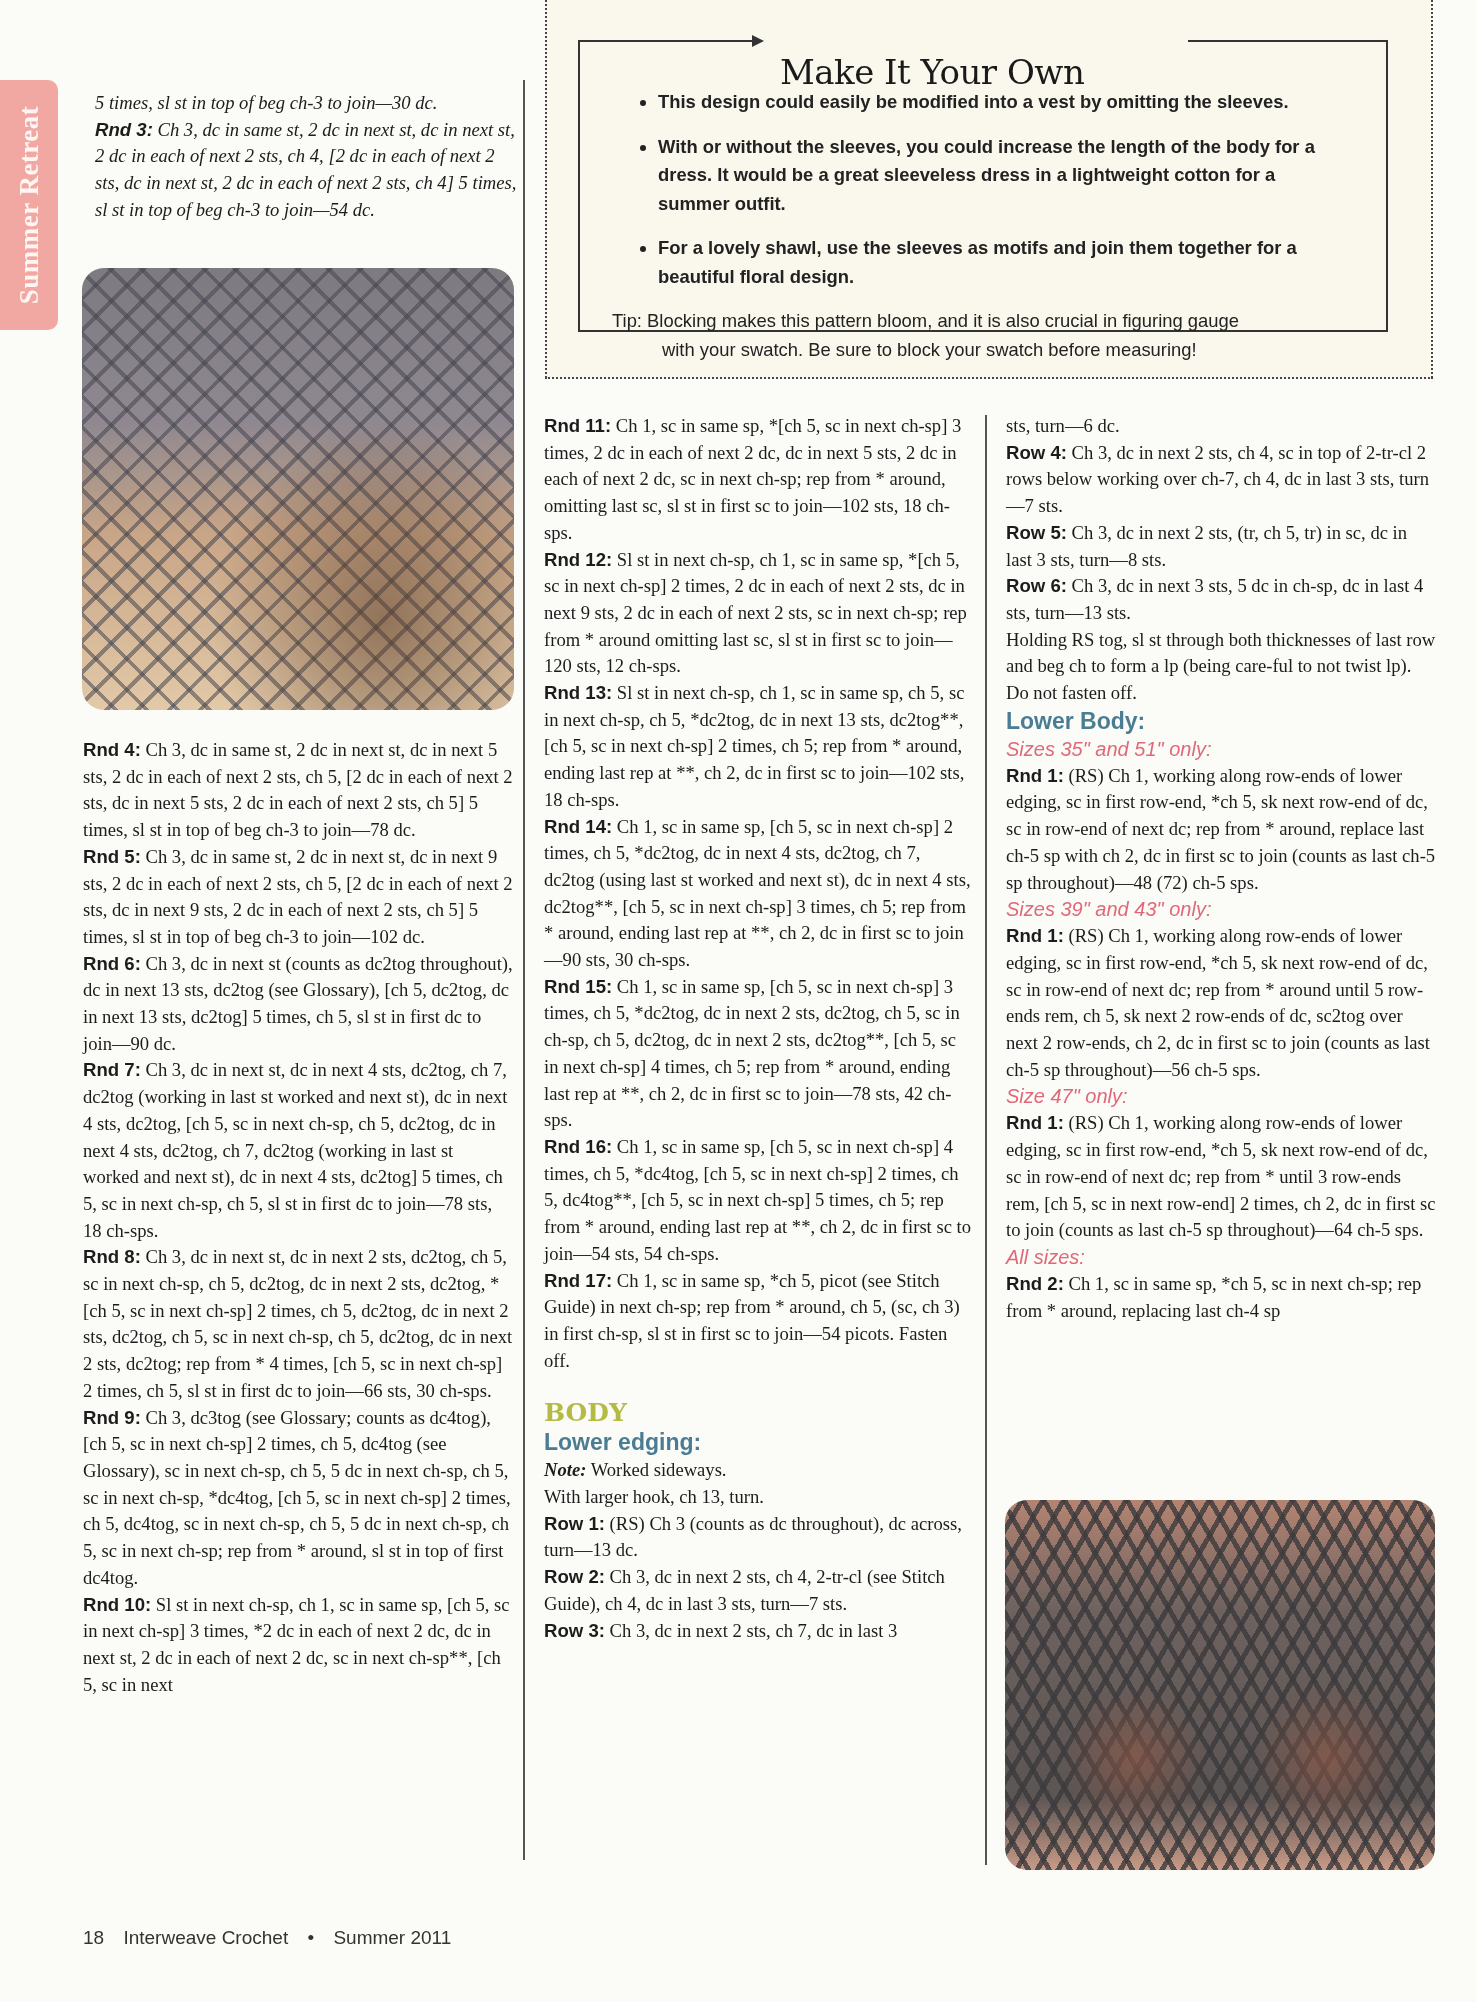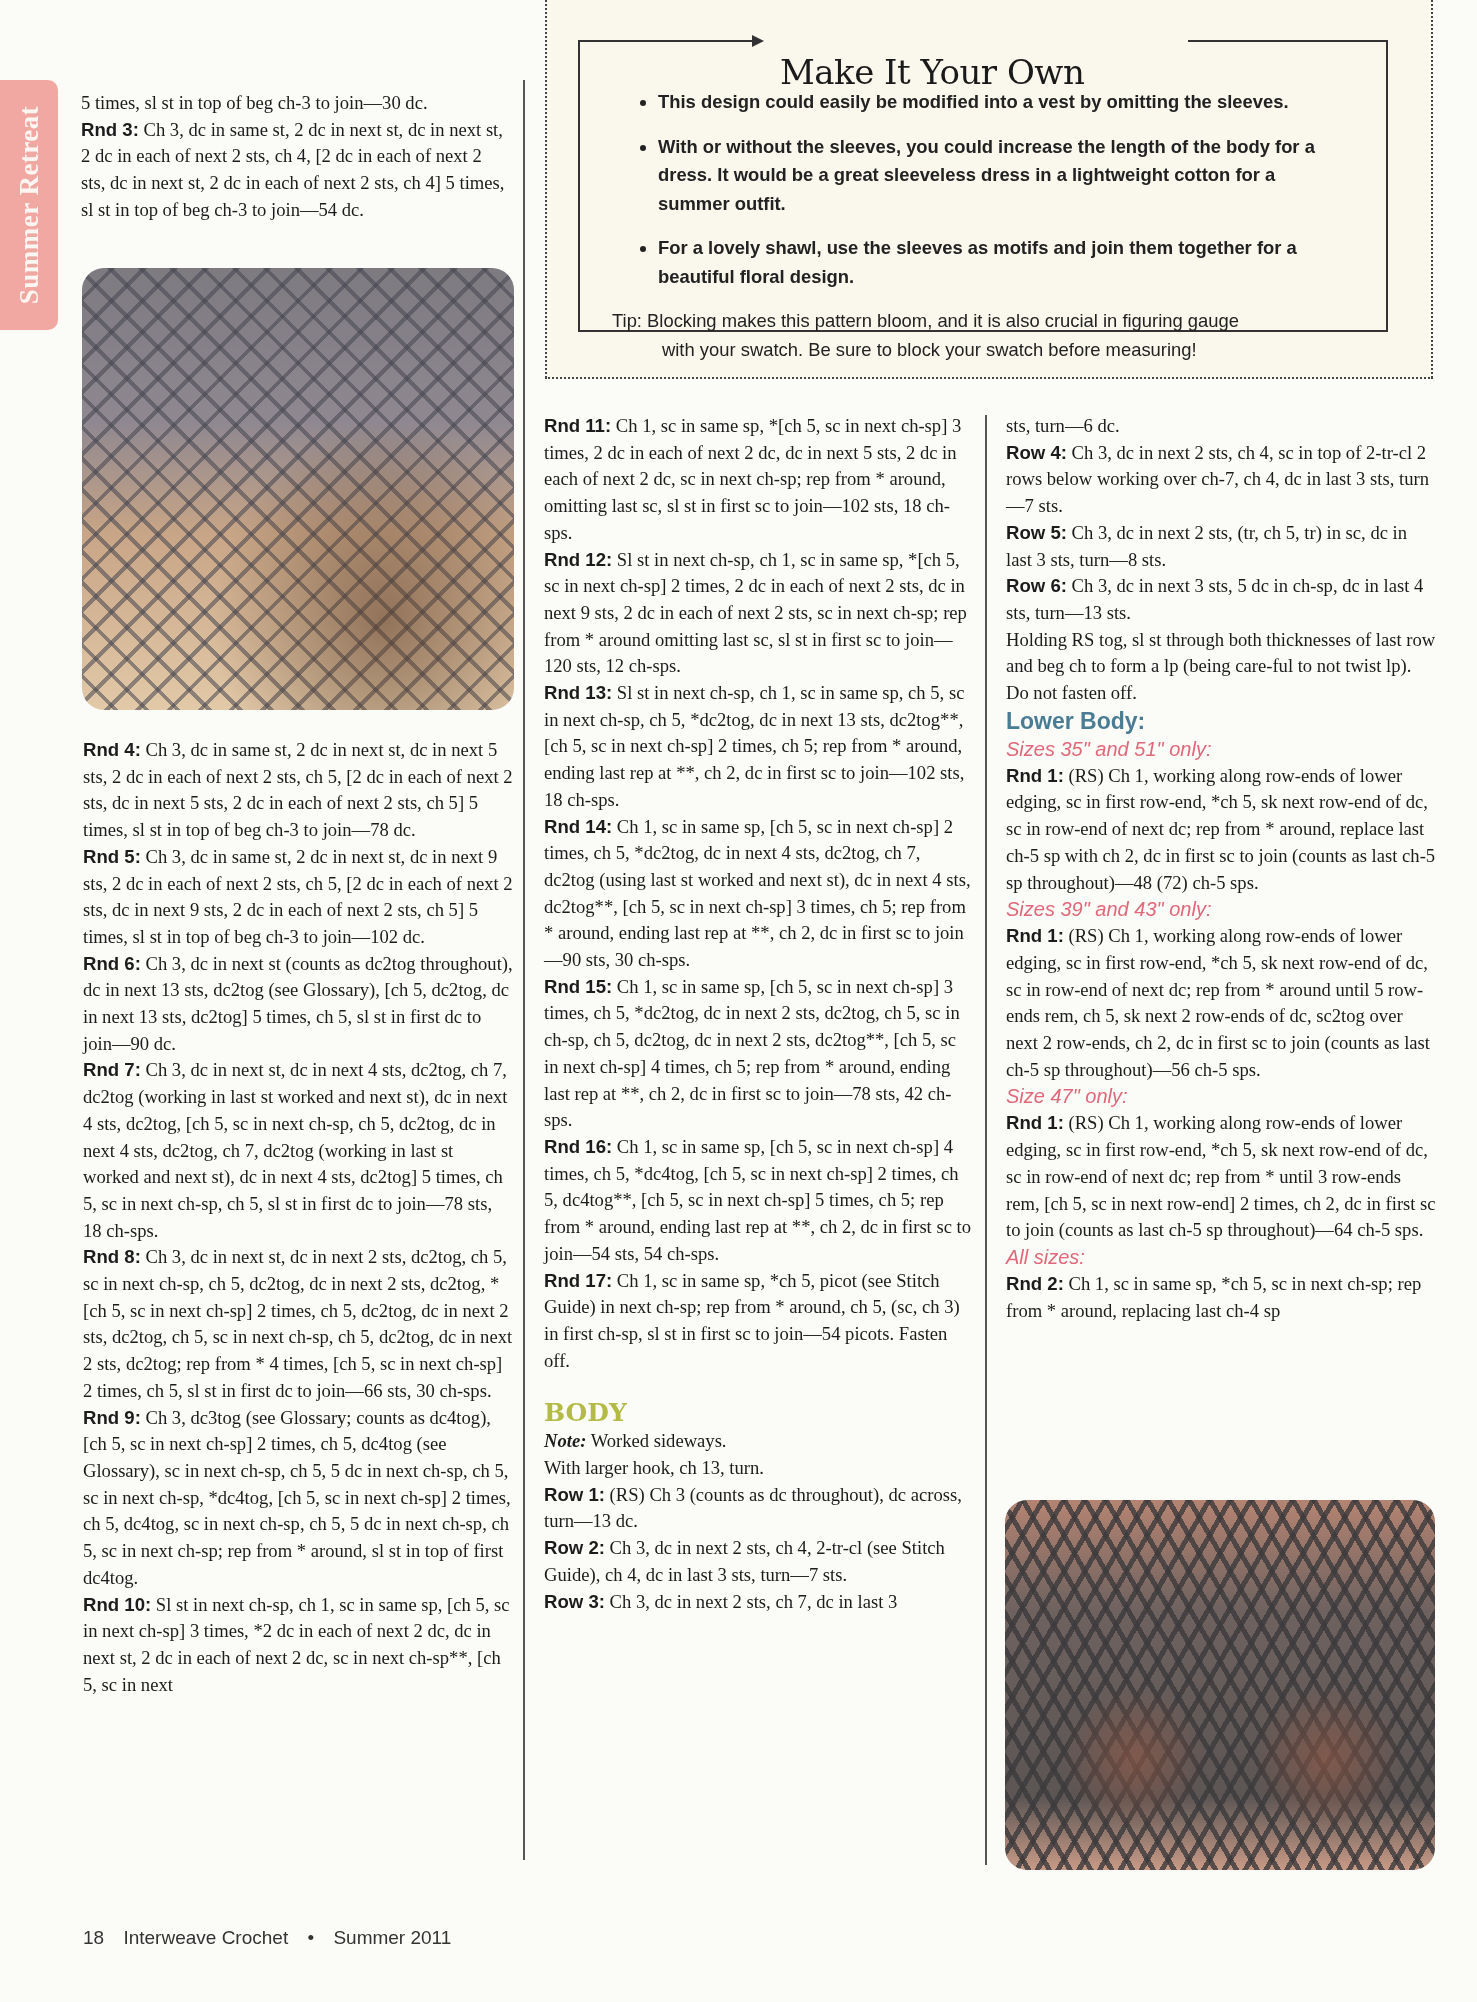--- a/index.html
+++ b/index.html
@@ -5,21 +5,21 @@
   html, body { margin:0; padding:0; }
   body { width:1477px; height:2002px; background:#fbfbf8; position:relative; overflow:hidden;
          font-family:"Liberation Serif", "DejaVu Serif", serif; color:#1c1c1c; }
   .side-tab { position:absolute; left:0; top:80px; width:58px; height:250px; background:#f2a8a2;
               border-radius:0 10px 10px 0; }
   .side-tab span { position:absolute; left:50%; top:50%; transform:translate(-50%,-50%) rotate(-90deg);
               white-space:nowrap; color:#fff5f2; font-size:27px; font-weight:bold; letter-spacing:0.5px; }
   .col { position:absolute; font-size:18.6px; line-height:26.7px; }
   .col p { margin:0; }
   .lbl { font-family:"Liberation Sans", "DejaVu Sans", sans-serif; font-weight:bold; }
-  #col1 { left:81px; top:90px; width:425px; }
+  #col1 { left:95px; top:90px; width:425px;font-style:italic; }
   #col1b { left:83px; top:737px; width:430px; }
   #col2 { left:544px; top:413px; width:428px; }
   #col3 { left:1006px; top:413px; width:430px; }
   .vline { position:absolute; width:2px; background:#555; }
   .dots-v { position:absolute; width:0; border-left:2px dotted #444; }
   .dots-h { position:absolute; height:0; border-top:2px dotted #444; }
   .sidebar-box { position:absolute; left:545px; top:0; width:886px; height:378px; background:#faf8ec; }
   .moyo-frame { position:absolute; left:578px; top:40px; width:806px; height:290px; border:2px solid #333; border-top:none; }
   .moyo-topline-l { position:absolute; left:578px; top:40px; width:175px; height:2px; background:#333; }
   .moyo-arrow { position:absolute; left:752px; top:35px; width:0; height:0; border-left:12px solid #333;
@@ -104,20 +104,21 @@
 <div class="col" id="col2">
   <p><span class="lbl">Rnd 11:</span><span> Ch 1, sc in same sp, *[ch 5, sc in next ch-sp] 3 times, 2 dc in each of next 2 dc, dc in next 5 sts, 2 dc in each of next 2 dc, sc in next ch-sp; rep from * around, omitting last sc, sl st in first sc to join—102 sts, 18 ch-sps.</span></p>
   <p><span class="lbl">Rnd 12:</span><span> Sl st in next ch-sp, ch 1, sc in same sp, *[ch 5, sc in next ch-sp] 2 times, 2 dc in each of next 2 sts, dc in next 9 sts, 2 dc in each of next 2 sts, sc in next ch-sp; rep from * around omitting last sc, sl st in first sc to join—120 sts, 12 ch-sps.</span></p>
   <p><span class="lbl">Rnd 13:</span><span> Sl st in next ch-sp, ch 1, sc in same sp, ch 5, sc in next ch-sp, ch 5, *dc2tog, dc in next 13 sts, dc2tog**, [ch 5, sc in next ch-sp] 2 times, ch 5; rep from * around, ending last rep at **, ch 2, dc in first sc to join—102 sts, 18 ch-sps.</span></p>
   <p><span class="lbl">Rnd 14:</span><span> Ch 1, sc in same sp, [ch 5, sc in next ch-sp] 2 times, ch 5, *dc2tog, dc in next 4 sts, dc2tog, ch 7, dc2tog (using last st worked and next st), dc in next 4 sts, dc2tog**, [ch 5, sc in next ch-sp] 3 times, ch 5; rep from * around, ending last rep at **, ch 2, dc in first sc to join—90 sts, 30 ch-sps.</span></p>
   <p><span class="lbl">Rnd 15:</span><span> Ch 1, sc in same sp, [ch 5, sc in next ch-sp] 3 times, ch 5, *dc2tog, dc in next 2 sts, dc2tog, ch 5, sc in ch-sp, ch 5, dc2tog, dc in next 2 sts, dc2tog**, [ch 5, sc in next ch-sp] 4 times, ch 5; rep from * around, ending last rep at **, ch 2, dc in first sc to join—78 sts, 42 ch-sps.</span></p>
   <p><span class="lbl">Rnd 16:</span><span> Ch 1, sc in same sp, [ch 5, sc in next ch-sp] 4 times, ch 5, *dc4tog, [ch 5, sc in next ch-sp] 2 times, ch 5, dc4tog**, [ch 5, sc in next ch-sp] 5 times, ch 5; rep from * around, ending last rep at **, ch 2, dc in first sc to join—54 sts, 54 ch-sps.</span></p>
   <p><span class="lbl">Rnd 17:</span><span> Ch 1, sc in same sp, *ch 5, picot (see Stitch Guide) in next ch-sp; rep from * around, ch 5, (sc, ch 3) in first ch-sp, sl st in first sc to join—54 picots. Fasten off.</span></p>
 
   <p class="h-body">BODY</p>
+  <p class="h-sub">Lower edging:</p>
   <p><b><i>Note:</i></b><span> Worked sideways.</span></p>
   <p>With larger hook, ch 13, turn.</p>
   <p><span class="lbl">Row 1:</span><span> (RS) Ch 3 (counts as dc throughout), dc across, turn—13 dc.</span></p>
   <p><span class="lbl">Row 2:</span><span> Ch 3, dc in next 2 sts, ch 4, 2-tr-cl (see Stitch Guide), ch 4, dc in last 3 sts, turn—7 sts.</span></p>
   <p><span class="lbl">Row 3:</span><span> Ch 3, dc in next 2 sts, ch 7, dc in last 3</span></p>
 </div>
 
 <div class="col" id="col3">
   <p><span class="lbl"></span><span>sts, turn—6 dc.</span></p>
   <p><span class="lbl">Row 4:</span><span> Ch 3, dc in next 2 sts, ch 4, sc in top of 2-tr-cl 2 rows below working over ch-7, ch 4, dc in last 3 sts, turn—7 sts.</span></p>

